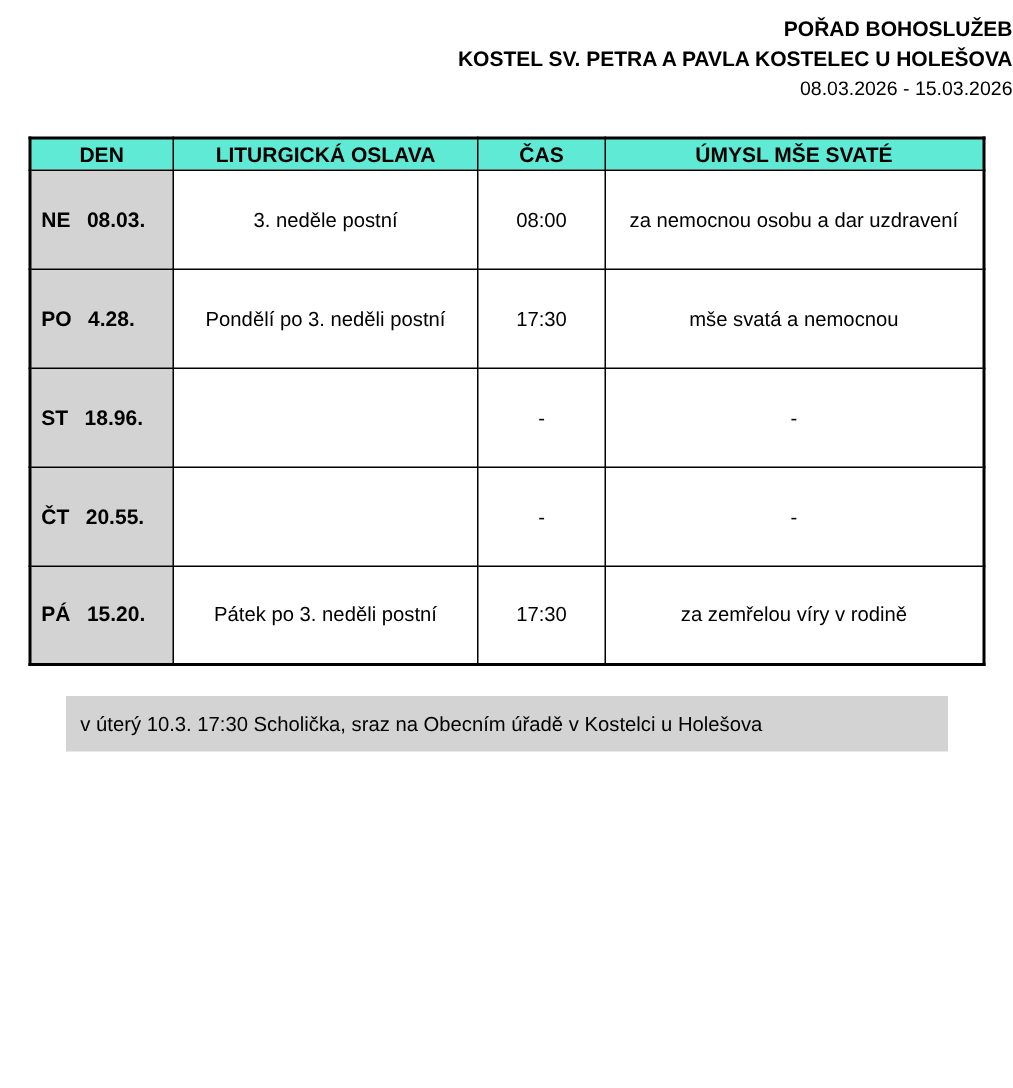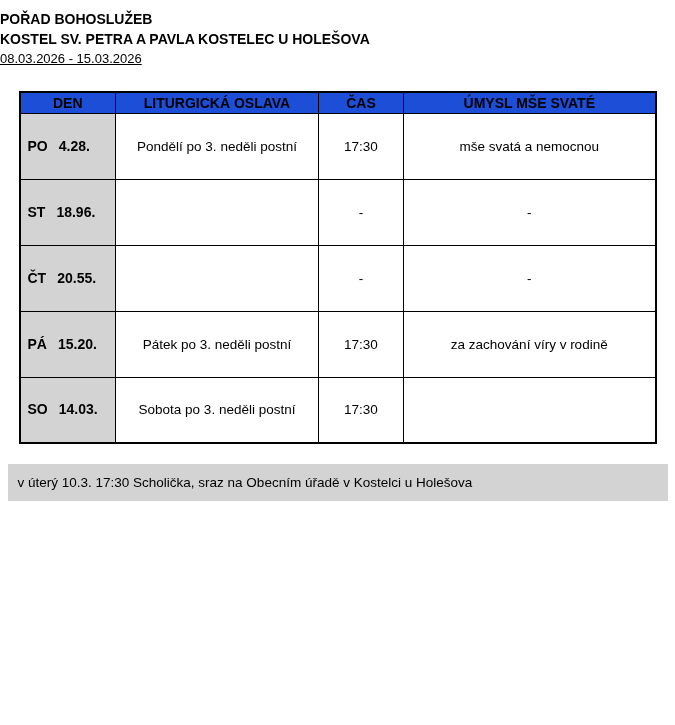--- a/index.html
+++ b/index.html
@@ -6,47 +6,46 @@
   html, body {
     margin: 0;
     padding: 0;
     background: #ffffff;
     width: 675px;
     height: 725px;
     font-family: "Liberation Sans", sans-serif;
     color: #000;
   }
   .titles {
-    text-align: left;
+    text-align: right;
     padding-top: 9px;
   }
   .title-line1, .title-line2 {
     font-weight: bold;
     font-size: 14px;
     line-height: 20px;
   }
   .date-range {
     font-size: 13px;
     line-height: 20px;
-    text-decoration: underline;
   }
   table.schedule {
     border-collapse: collapse;
     margin: 22px auto 0 auto;
     width: 636px;
     table-layout: fixed;
     border: 2px solid #000;
   }
   .schedule th, .schedule td {
     border: 1px solid #000;
     font-size: 13.5px;
     vertical-align: middle;
   }
   .schedule thead th {
-    background: #1d4ed8;
+    background: #5eead4;
     height: 21px;
     padding: 1px 2px;
     font-size: 14px;
     font-weight: bold;
     text-align: center;
   }
   .schedule td {
     height: 66px;
     text-align: center;
     padding: 3px 8px;
@@ -59,21 +58,21 @@
     padding-left: 7px;
     font-size: 14px;
   }
   .day-date { margin-left: 11px; }
   .col-den { width: 96px; }
   .col-oslava { width: 203px; }
   .col-cas { width: 85px; }
   .col-umysl { width: 252px; }
   .footer-bar {
     margin: 20px auto 0 auto;
-    width: 660px;
+    width: 588px;
     height: 37px;
     background: #d3d3d3;
     display: flex;
     align-items: center;
     padding-left: 10px;
     font-size: 13.5px;
   }
 </style>
 </head>
 <body>
@@ -94,20 +93,26 @@
   <thead>
     <tr>
       <th>DEN</th>
       <th>LITURGICKÁ OSLAVA</th>
       <th>ČAS</th>
       <th>ÚMYSL MŠE SVATÉ</th>
     </tr>
   </thead>
   <tbody>
       <tr>
+        <td class="day-cell"><span>NE</span><span class="day-date">08.03.</span></td>
+        <td>3. neděle postní</td>
+        <td>08:00</td>
+        <td>za nemocnou osobu a dar uzdravení</td>
+      </tr>
+      <tr>
         <td class="day-cell"><span>PO</span><span class="day-date">4.28.</span></td>
         <td>Pondělí po 3. neděli postní</td>
         <td>17:30</td>
         <td>mše svatá a nemocnou</td>
       </tr>
       <tr>
         <td class="day-cell"><span>ST</span><span class="day-date">18.96.</span></td>
         <td></td>
         <td>-</td>
         <td>-</td>
@@ -115,26 +120,20 @@
       <tr>
         <td class="day-cell"><span>ČT</span><span class="day-date">20.55.</span></td>
         <td></td>
         <td>-</td>
         <td>-</td>
       </tr>
       <tr>
         <td class="day-cell"><span>PÁ</span><span class="day-date">15.20.</span></td>
         <td>Pátek po 3. neděli postní</td>
         <td>17:30</td>
-        <td>za zachování víry v rodině</td>
-      </tr>
-      <tr>
-        <td class="day-cell"><span>SO</span><span class="day-date">14.03.</span></td>
-        <td>Sobota po 3. neděli postní</td>
-        <td>17:30</td>
-        <td></td>
+        <td>za zemřelou víry v rodině</td>
       </tr>
     </tbody>
 </table>
 
 <div class="footer-bar">
   <span>v úterý 10.3. 17:30 Scholička, sraz na Obecním úřadě v Kostelci u Holešova</span>
 </div>
 
 </body></html>

